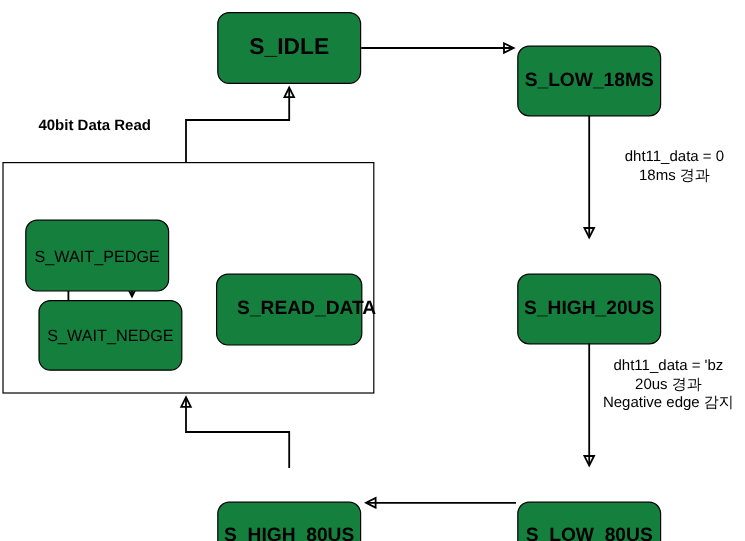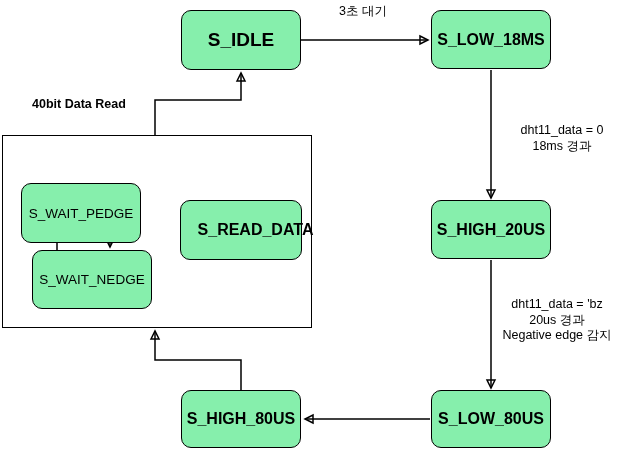--- a/index.html
+++ b/index.html
@@ -23,31 +23,31 @@
     height: 451px;
   }
   .edges path {
     fill: none;
     stroke: #000000;
     stroke-width: 1.5;
   }
   .state {
     position: absolute;
     box-sizing: border-box;
-    background: #86efac;
+    background: #15803d;
     border: 1.6px solid #000000;
     border-radius: 10px;
     display: flex;
     align-items: center;
     justify-content: center;
     color: #000000;
     white-space: nowrap;
   }
   .state.big   { font-size: 19px; font-weight: bold; }
-  .state.bold  { font-size: 16px; font-weight: bold; }
+  .state.bold  { font-size: 16px; font-weight: bold; margin-top: 28px; }
   .state.plain { font-size: 13.5px; font-weight: normal; }
   .group-box {
     position: absolute;
     box-sizing: border-box;
     background: transparent;
     border: 1.4px solid #000000;
   }
   .float-label {
     position: absolute;
     color: #000000;
@@ -93,21 +93,20 @@
   <div class="state bold" style="left:431px; top:390px; width:120px; height:58px;">S_LOW_80US</div>
 
   <div class="state bold" style="left:181px; top:390px; width:120px; height:58px;">S_HIGH_80US</div>
 
   <div class="state plain" style="left:21px; top:149px; width:120px; height:60px;margin-top:34px;">S_WAIT_PEDGE</div>
 
   <div class="state plain" style="left:21px; top:250px; width:120px; height:59px;margin-left:11px;">S_WAIT_NEDGE</div>
 
   <div class="state bold" style="left:180px; top:200px; width:122px; height:60px;padding-left:29px;">S_READ_DATA</div>
 
-  <div class="float-label" style="left:323px; top:4px; width:80px;">3초 대기</div>
 
   <div class="float-label" style="left:506px; top:123px; width:112px;">
     <span class="edge-label-line">dht11_data = 0</span>
     <span class="edge-label-line">18ms 경과</span>
   </div>
 
   <div class="float-label" style="left:497px; top:297px; width:120px;">
     <span class="edge-label-line">dht11_data = 'bz</span>
     <span class="edge-label-line">20us 경과</span>
     <span class="edge-label-line">Negative edge 감지</span>

